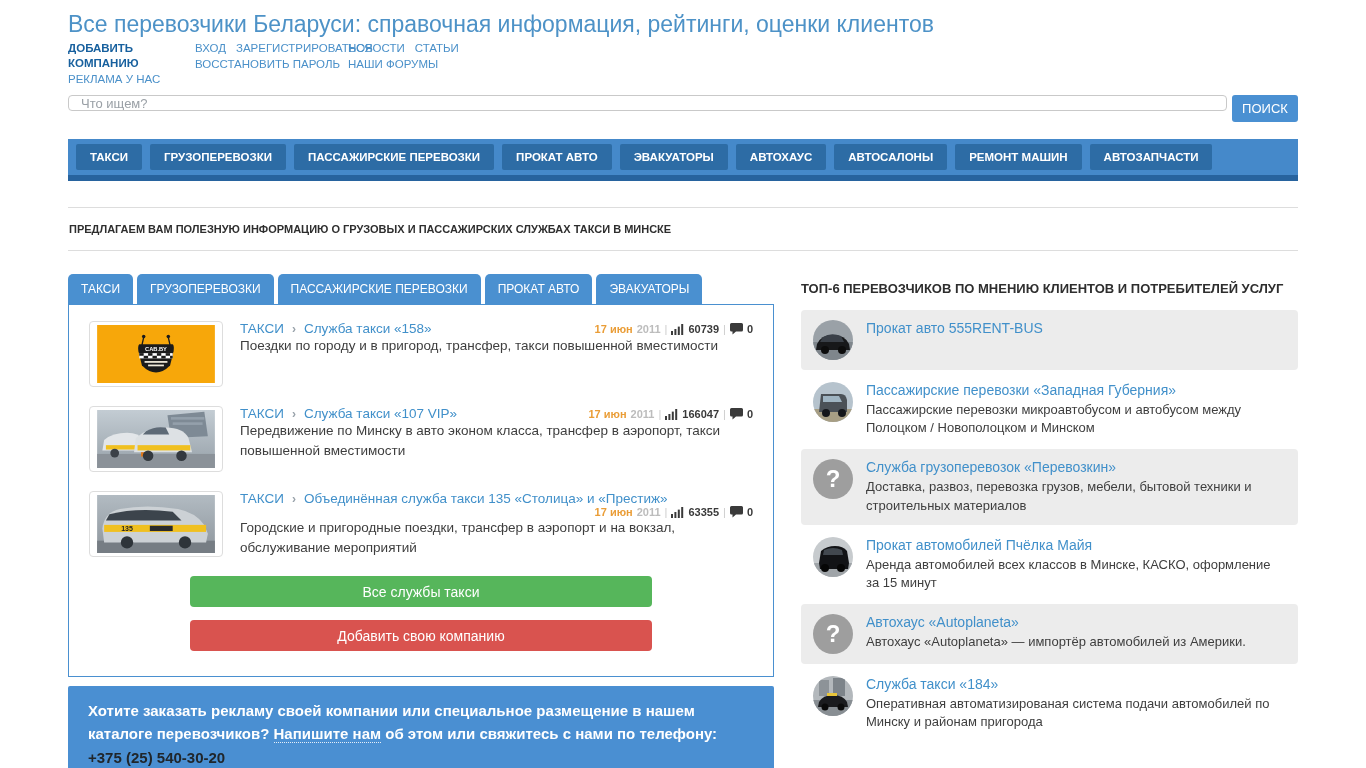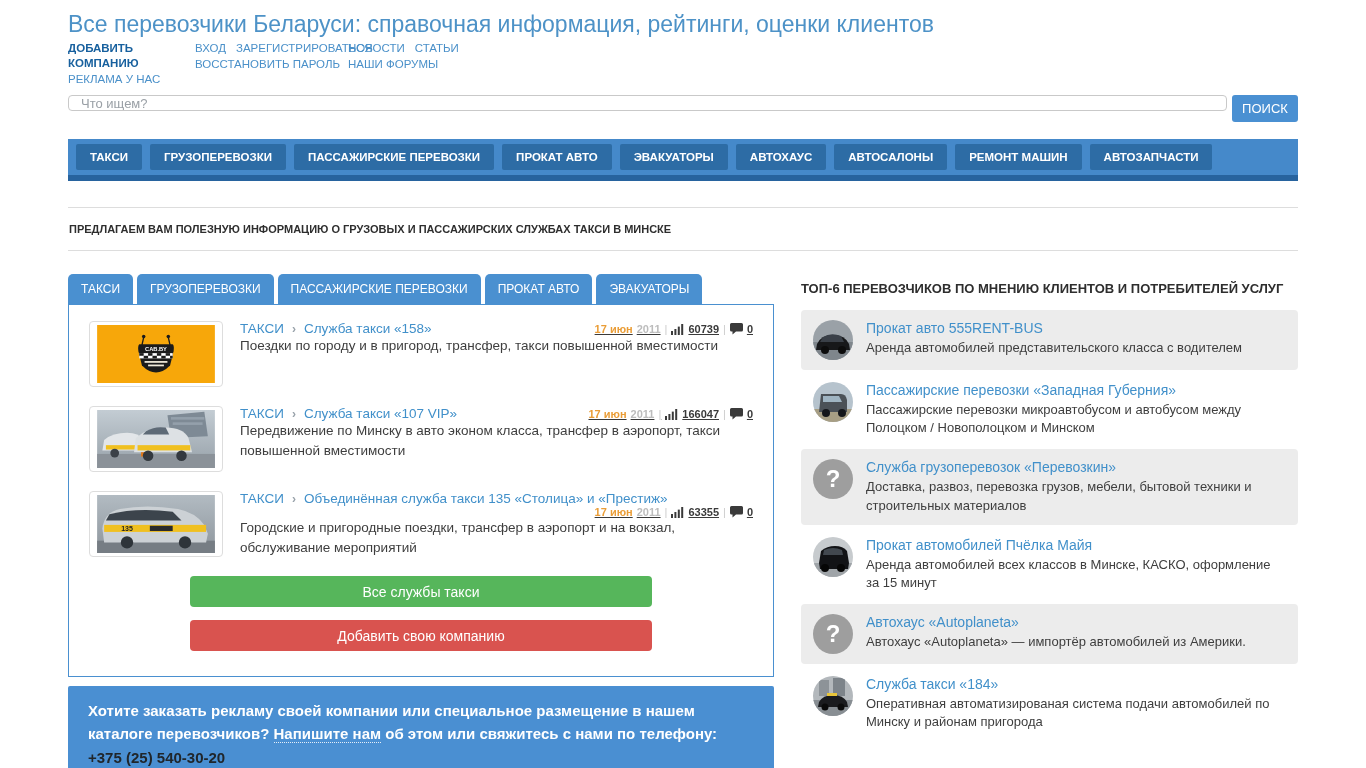--- a/index.html
+++ b/index.html
@@ -51,21 +51,21 @@
   .listbox { border:1px solid #4a90d0; background:#fff; padding:16px 20px 12px; }
   .listing { display:flex; margin-bottom:19px; }
   .thumb { width:134px; height:66px; border:1px solid #ddd; border-radius:4px; padding:3px;
            margin-right:17px; flex-shrink:0; background:#fff; }
   .thumb svg { width:100%; height:100%; display:block; border-radius:2px; }
   .lcontent { flex:1; min-width:0; }
   .lhead { display:flex; flex-wrap:wrap; align-items:baseline; font-size:13.5px; }
   .lcat,.ltitle { color:#4190ca; }
   .lchev { color:#98a2aa; margin:0 8px; font-size:12px; font-weight:bold; }
   .lmeta { margin-left:auto; display:flex; align-items:center; gap:4px; font-size:11px;
-           color:#3a3a3a; white-space:nowrap; padding-left:12px; font-weight:bold;text-decoration:underline; }
+           color:#3a3a3a; white-space:nowrap; padding-left:12px; font-weight:bold; }
   .ldate { color:#ea9d37; }
   .lyear { color:#bcbcbc; }
   .lsep  { color:#ccc; font-weight:normal; }
   .lmeta svg { display:block; }
   .ldesc { font-size:13.5px; color:#3e3e3e; line-height:1.45; }
 
   .bigbtn { display:block; width:462px; height:31px; margin:0 auto 13px; border:none;
             border-radius:4px; color:#fff; font-size:14px; cursor:pointer;
             font-family:"Liberation Sans",sans-serif; }
   .btn-green { background:#56b65b; margin-top:8px; }
@@ -342,21 +342,20 @@
               <rect width="40" height="40" fill="#9aa1a7"></rect>
               <rect y="22" width="40" height="18" fill="#7f868c"></rect>
               <path d="M4 24 q4 -9 16 -9 q12 0 16 9 l1 6 h-34 z" fill="#17181a"></path>
               <path d="M10 17 q8 -5 18 -1 l3 6 h-24 z" fill="#3a4048"></path>
               <circle cx="12" cy="30" r="4" fill="#0c0c0c"></circle>
               <circle cx="29" cy="30" r="4" fill="#0c0c0c"></circle>
             </svg>
         </span>
         <div class="cbody">
           <a class="ctitle">Прокат авто 555RENT-BUS</a>
-          <div class="cdesc">Аренда автомобилей представительского класса с водителем</div>
         </div>
       </div>
 
       <div class="citem">
         <span class="cavatar">
           <svg viewBox="0 0 40 40">
               <rect width="40" height="40" fill="#b6c3cd"></rect>
               <rect y="27" width="40" height="13" fill="#a79e84"></rect>
               <path d="M8 12 h20 q5 0 6 6 v12 h-28 z" fill="#4b5157"></path>
               <path d="M10 14 h16 l3 6 h-19 z" fill="#9fb4c2"></path>

